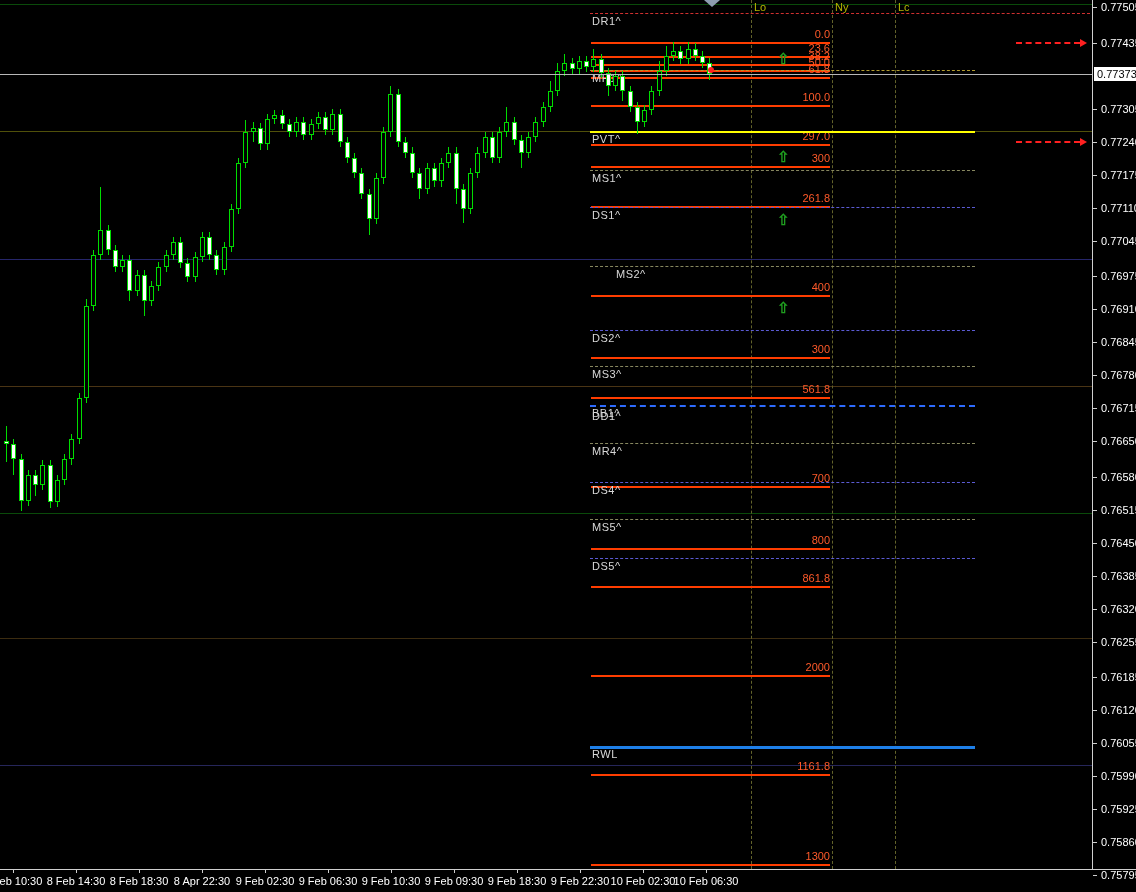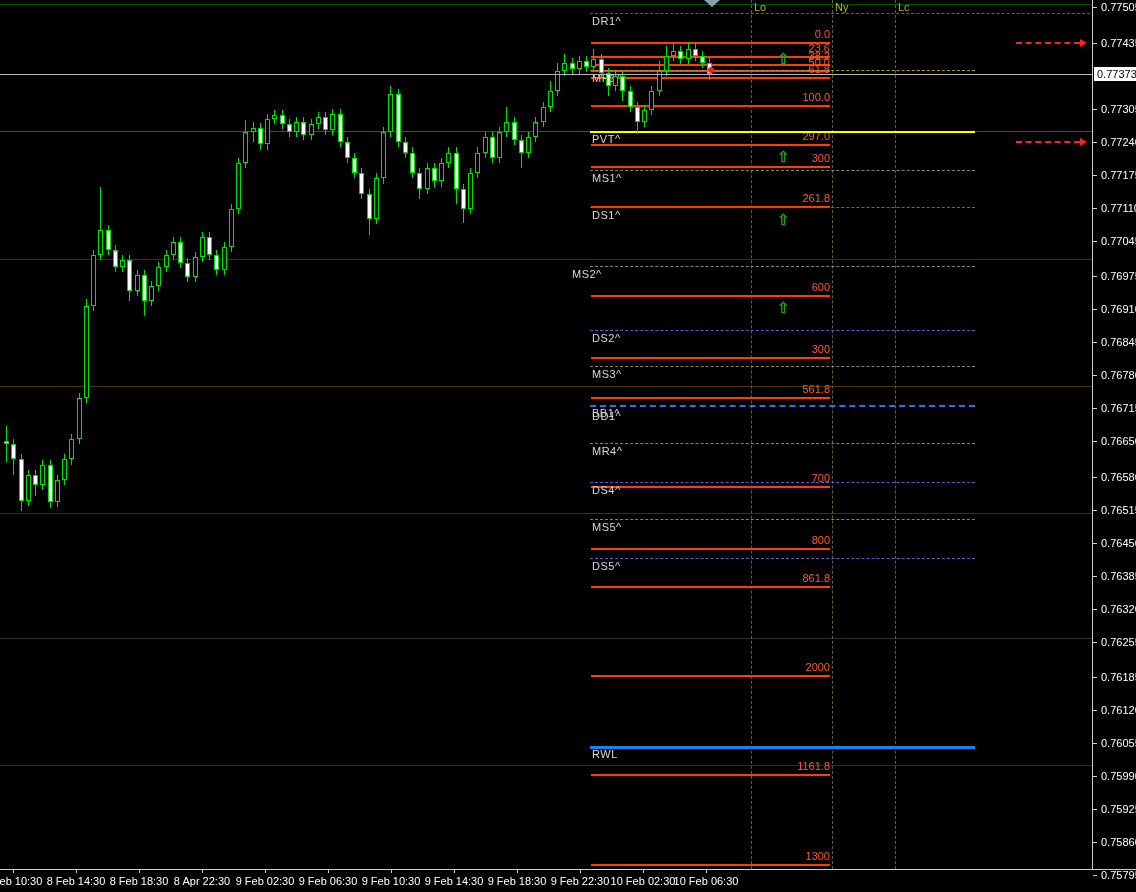--- a/index.html
+++ b/index.html
@@ -63,21 +63,21 @@
       <div class="fiblabel z2" style="left: 760px; top: 63px;">61.8</div>
       <div class="fibline z2" style="left: 591px; width: 239px; top: 105px; border-top-width: 2px;"></div>
       <div class="fiblabel z2" style="left: 760px; top: 91px;">100.0</div>
       <div class="fibline z2" style="left: 591px; width: 239px; top: 144px; border-top-width: 2px;"></div>
       <div class="fiblabel z2" style="left: 760px; top: 130px;">297.0</div>
       <div class="fibline z2" style="left: 591px; width: 239px; top: 166px; border-top-width: 2px;"></div>
       <div class="fiblabel z2" style="left: 760px; top: 152px;">300</div>
       <div class="fibline z2" style="left: 591px; width: 239px; top: 206px; border-top-width: 2px;"></div>
       <div class="fiblabel z2" style="left: 760px; top: 192px;">261.8</div>
       <div class="fibline z2" style="left: 591px; width: 239px; top: 295px; border-top-width: 2px;"></div>
-      <div class="fiblabel z2" style="left: 760px; top: 281px;">600</div>
+      <div class="fiblabel z2" style="left: 760px; top: 281px;">400</div>
       <div class="fibline z2" style="left: 591px; width: 239px; top: 357px; border-top-width: 2px;"></div>
       <div class="fiblabel z2" style="left: 760px; top: 343px;">300</div>
       <div class="fibline z2" style="left: 591px; width: 239px; top: 397px; border-top-width: 2px;"></div>
       <div class="fiblabel z2" style="left: 760px; top: 383px;">561.8</div>
       <div class="fibline z2" style="left: 591px; width: 239px; top: 486px; border-top-width: 2px;"></div>
       <div class="fiblabel z2" style="left: 760px; top: 472px;">700</div>
       <div class="fibline z2" style="left: 591px; width: 239px; top: 548px; border-top-width: 2px;"></div>
       <div class="fiblabel z2" style="left: 760px; top: 534px;">800</div>
       <div class="fibline z2" style="left: 591px; width: 239px; top: 586px; border-top-width: 2px;"></div>
       <div class="fiblabel z2" style="left: 760px; top: 572px;">861.8</div>
@@ -91,21 +91,21 @@
       <div class="pivlabel z2" style="left: 592px; top: 15px;">DR1^</div>
       <div class="pivline z2" style="left: 590px; width: 385px; top: 70px; border-top: 1px dashed rgb(176, 154, 48);"></div>
       <div class="pivlabel z2" style="left: 592px; top: 72px;">MR1^</div>
       <div class="pivline z2" style="left: 590px; width: 385px; top: 131px; border-top: 2px solid rgb(255, 255, 0);"></div>
       <div class="pivlabel z2" style="left: 592px; top: 133px;">PVT^</div>
       <div class="pivline z2" style="left: 590px; width: 385px; top: 170px; border-top: 1px dashed rgb(135, 135, 95);"></div>
       <div class="pivlabel z2" style="left: 592px; top: 172px;">MS1^</div>
       <div class="pivline z2" style="left: 590px; width: 385px; top: 207px; border-top: 1px dashed rgb(91, 91, 211);"></div>
       <div class="pivlabel z2" style="left: 592px; top: 209px;">DS1^</div>
       <div class="pivline z2" style="left: 590px; width: 385px; top: 266px; border-top: 1px dashed rgb(135, 135, 95);"></div>
-      <div class="pivlabel z2" style="left: 572px; top: 268px;">MS2^</div>
+      <div class="pivlabel z2" style="left: 616px; top: 268px;">MS2^</div>
       <div class="pivline z2" style="left: 590px; width: 385px; top: 330px; border-top: 1px dashed rgb(91, 91, 211);"></div>
       <div class="pivlabel z2" style="left: 592px; top: 332px;">DS2^</div>
       <div class="pivline z2" style="left: 590px; width: 385px; top: 366px; border-top: 1px dashed rgb(135, 135, 95);"></div>
       <div class="pivlabel z2" style="left: 592px; top: 368px;">MS3^</div>
       <div class="pivline z2" style="left: 590px; width: 385px; top: 405px; border-top: 2px dashed rgb(46, 107, 255);"></div>
       <div class="pivlabel z2" style="left: 592px; top: 407px;">BB1^</div>
       <div class="pivlabel z2" style="left: 592px; top: 410px;">DD1^</div>
       <div class="pivline z2" style="left: 590px; width: 385px; top: 443px; border-top: 1px dashed rgb(135, 135, 95);"></div>
       <div class="pivlabel z2" style="left: 592px; top: 445px;">MR4^</div>
       <div class="pivline z2" style="left: 590px; width: 385px; top: 482px; border-top: 1px dashed rgb(91, 91, 211);"></div>
@@ -388,21 +388,21 @@
       <div class="tlabel" style="left: 139px;">8 Feb 18:30</div>
       <div class="ttick" style="left: 202px;"></div>
       <div class="tlabel" style="left: 202px;">8 Apr 22:30</div>
       <div class="ttick" style="left: 265px;"></div>
       <div class="tlabel" style="left: 265px;">9 Feb 02:30</div>
       <div class="ttick" style="left: 328px;"></div>
       <div class="tlabel" style="left: 328px;">9 Feb 06:30</div>
       <div class="ttick" style="left: 391px;"></div>
       <div class="tlabel" style="left: 391px;">9 Feb 10:30</div>
       <div class="ttick" style="left: 454px;"></div>
-      <div class="tlabel" style="left: 454px;">9 Feb 14:30</div>
+      <div class="tlabel" style="left: 454px;">9 Feb 09:30</div>
       <div class="ttick" style="left: 517px;"></div>
       <div class="tlabel" style="left: 517px;">9 Feb 18:30</div>
       <div class="ttick" style="left: 580px;"></div>
       <div class="tlabel" style="left: 580px;">9 Feb 22:30</div>
       <div class="ttick" style="left: 643px;"></div>
       <div class="tlabel" style="left: 643px;">10 Feb 02:30</div>
       <div class="ttick" style="left: 706px;"></div>
       <div class="tlabel" style="left: 706px;">10 Feb 06:30</div>
     </div>
 </div>

